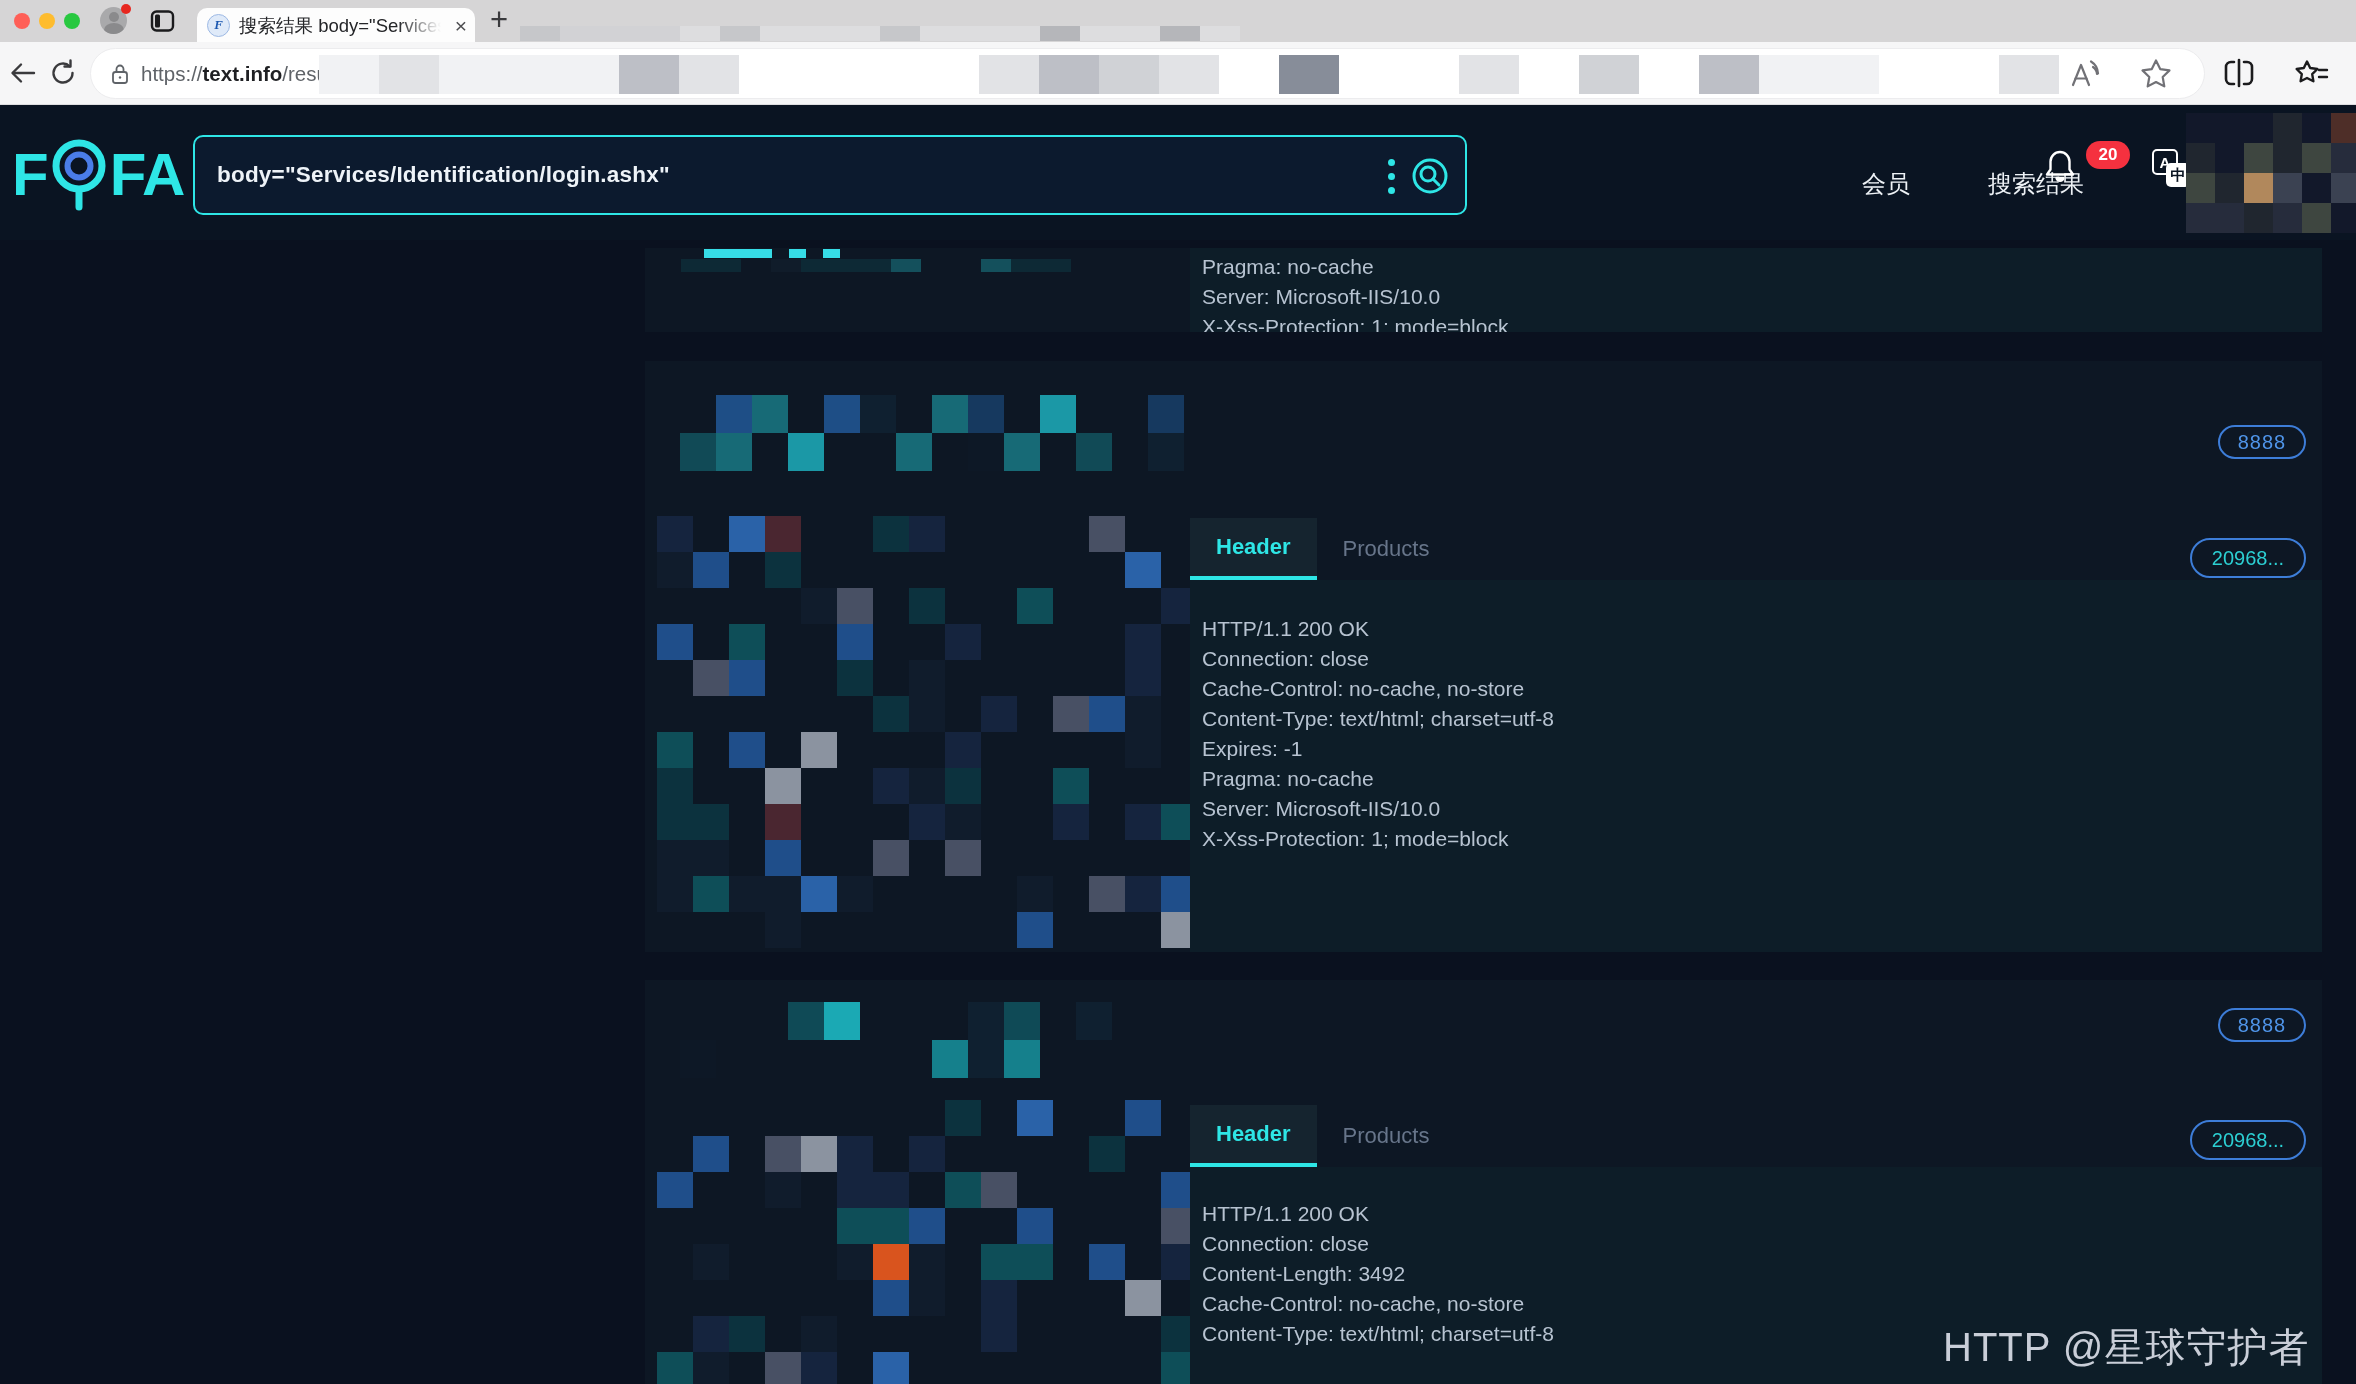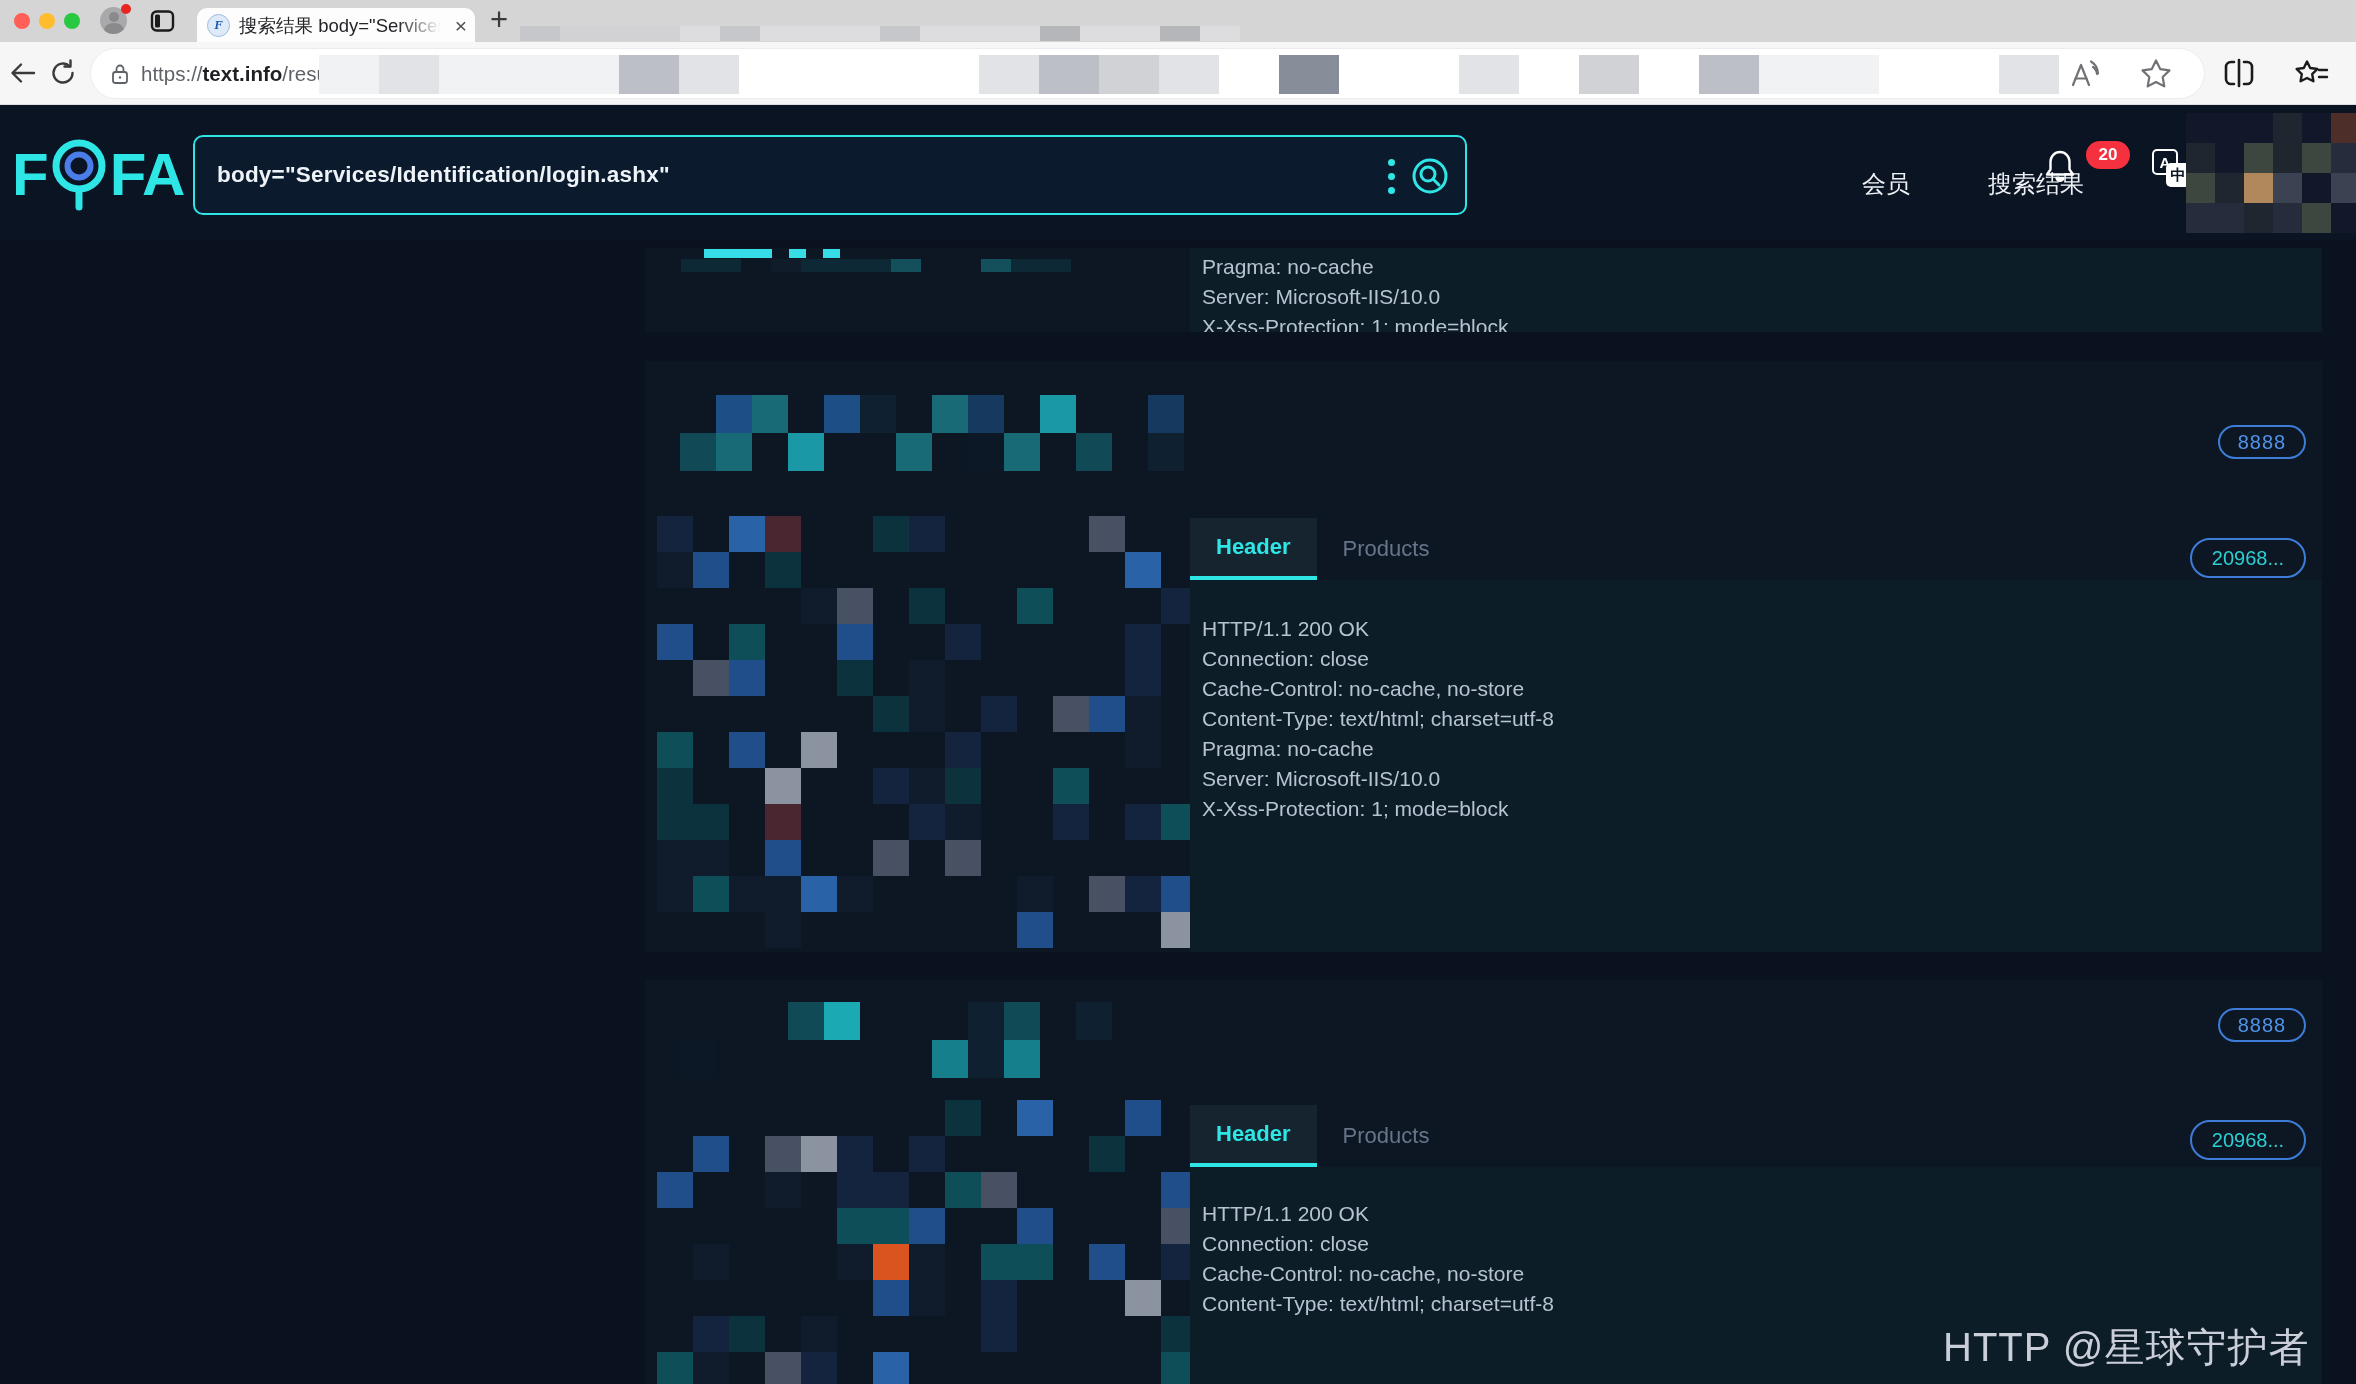--- a/index.html
+++ b/index.html
@@ -526,20 +526,21 @@
       <div class="tabbar">
         <div class="tab-d active">Header</div>
         <div class="tab-d">Products</div>
       </div>
       <div class="panel">
         <div class="http-lines" style="padding-top:34px;max-height:297px">
             <div class="http-line">HTTP/1.1 200 OK</div>
             <div class="http-line">Connection: close</div>
             <div class="http-line">Cache-Control: no-cache, no-store</div>
             <div class="http-line">Content-Type: text/html; charset=utf-8</div>
+            <div class="http-line">Expires: -1</div>
             <div class="http-line">Pragma: no-cache</div>
             <div class="http-line">Server: Microsoft-IIS/10.0</div>
             <div class="http-line">X-Xss-Protection: 1; mode=block</div>
           </div>
       </div>
     </div>
     <div class="badge count" style="top:177px">20968...</div>
   </div>
 
   <div class="card" style="top:980px;height:480px">
@@ -698,20 +699,21 @@
       </div>
     <div class="right-col" style="top:125px">
       <div class="tabbar">
         <div class="tab-d active">Header</div>
         <div class="tab-d">Products</div>
       </div>
       <div class="panel">
         <div class="http-lines" style="padding-top:32px">
             <div class="http-line">HTTP/1.1 200 OK</div>
             <div class="http-line">Connection: close</div>
+            <div class="http-line">Content-Length: 3492</div>
             <div class="http-line">Cache-Control: no-cache, no-store</div>
             <div class="http-line">Content-Type: text/html; charset=utf-8</div>
           </div>
       </div>
     </div>
     <div class="badge count" style="top:140px">20968...</div>
   </div>
 
   <div class="watermark">HTTP @星球守护者</div>
 </div>

